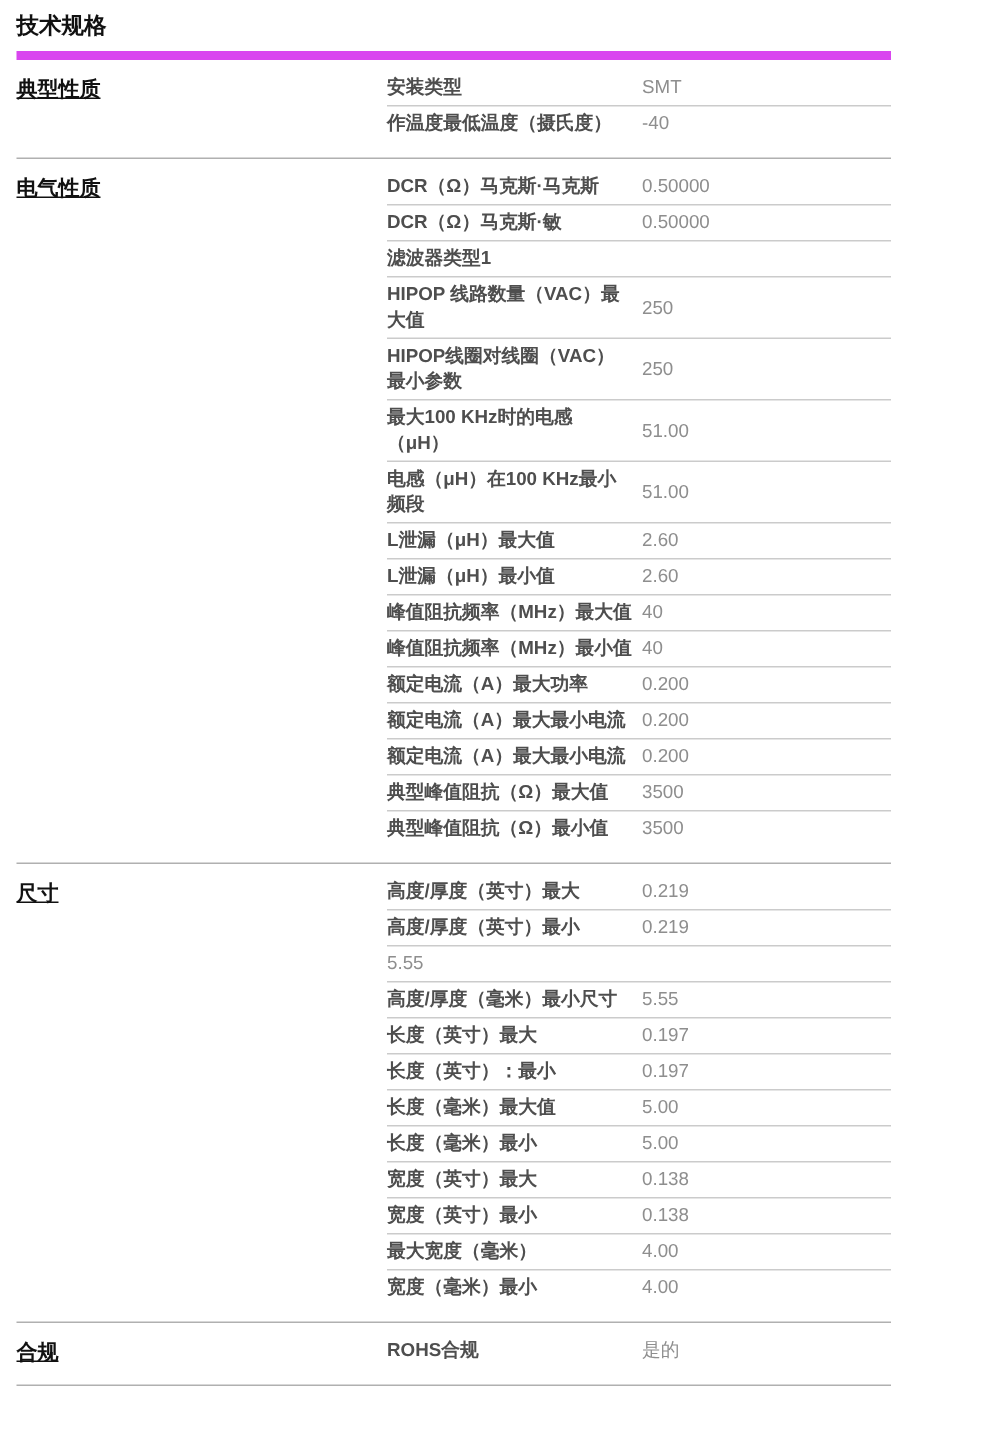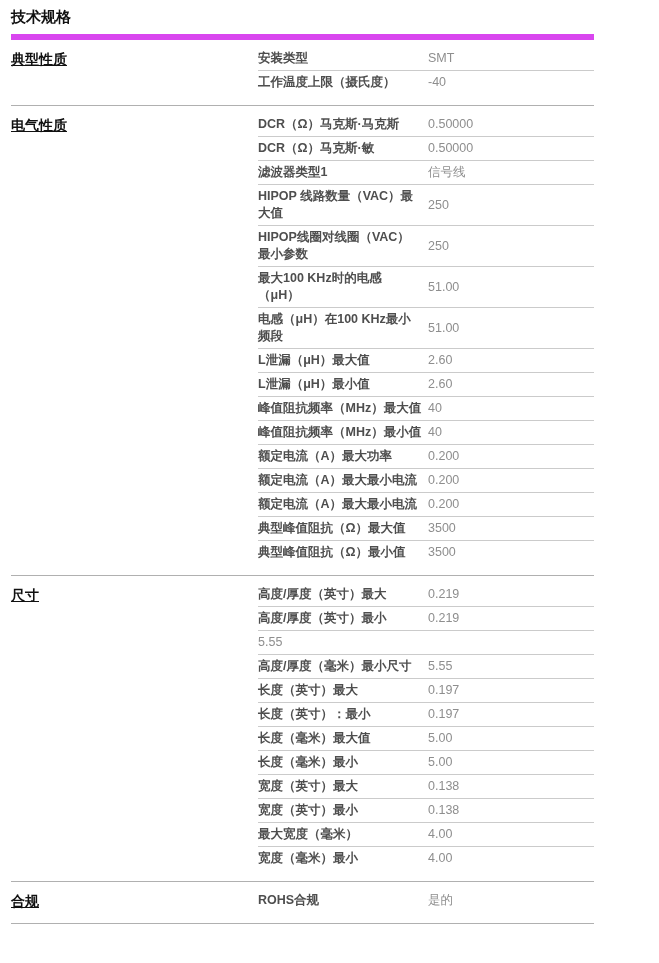--- a/index.html
+++ b/index.html
@@ -72,42 +72,41 @@
     <h2 class="section-title">典型性质</h2>
     <div class="rows">
   <div class="row">
     <div class="label">安装类型</div>
     <div class="value">SMT</div>
   </div>
 
 
 
   <div class="row">
-    <div class="label">工作温度上限（摄氏度）</div>
+    <div class="label">作温度最低温度（摄氏度）</div>
     <div class="value">-40</div>
   </div>
 </div>
   </section>
 
   <section class="spec-section">
     <h2 class="section-title">电气性质</h2>
     <div class="rows">
   <div class="row">
     <div class="label">DCR（Ω）马克斯·马克斯</div>
     <div class="value">0.50000</div>
   </div>
 
   <div class="row">
     <div class="label">DCR（Ω）马克斯·敏</div>
     <div class="value">0.50000</div>
   </div>
 
   <div class="row">
     <div class="label">滤波器类型1</div>
-    <div class="value">信号线</div>
   </div>
 
   <div class="row">
     <div class="label">HIPOP 线路数量（VAC）最大值</div>
     <div class="value">250</div>
   </div>
 
   <div class="row">
     <div class="label">HIPOP线圈对线圈（VAC）最小参数</div>
     <div class="value">250</div>

